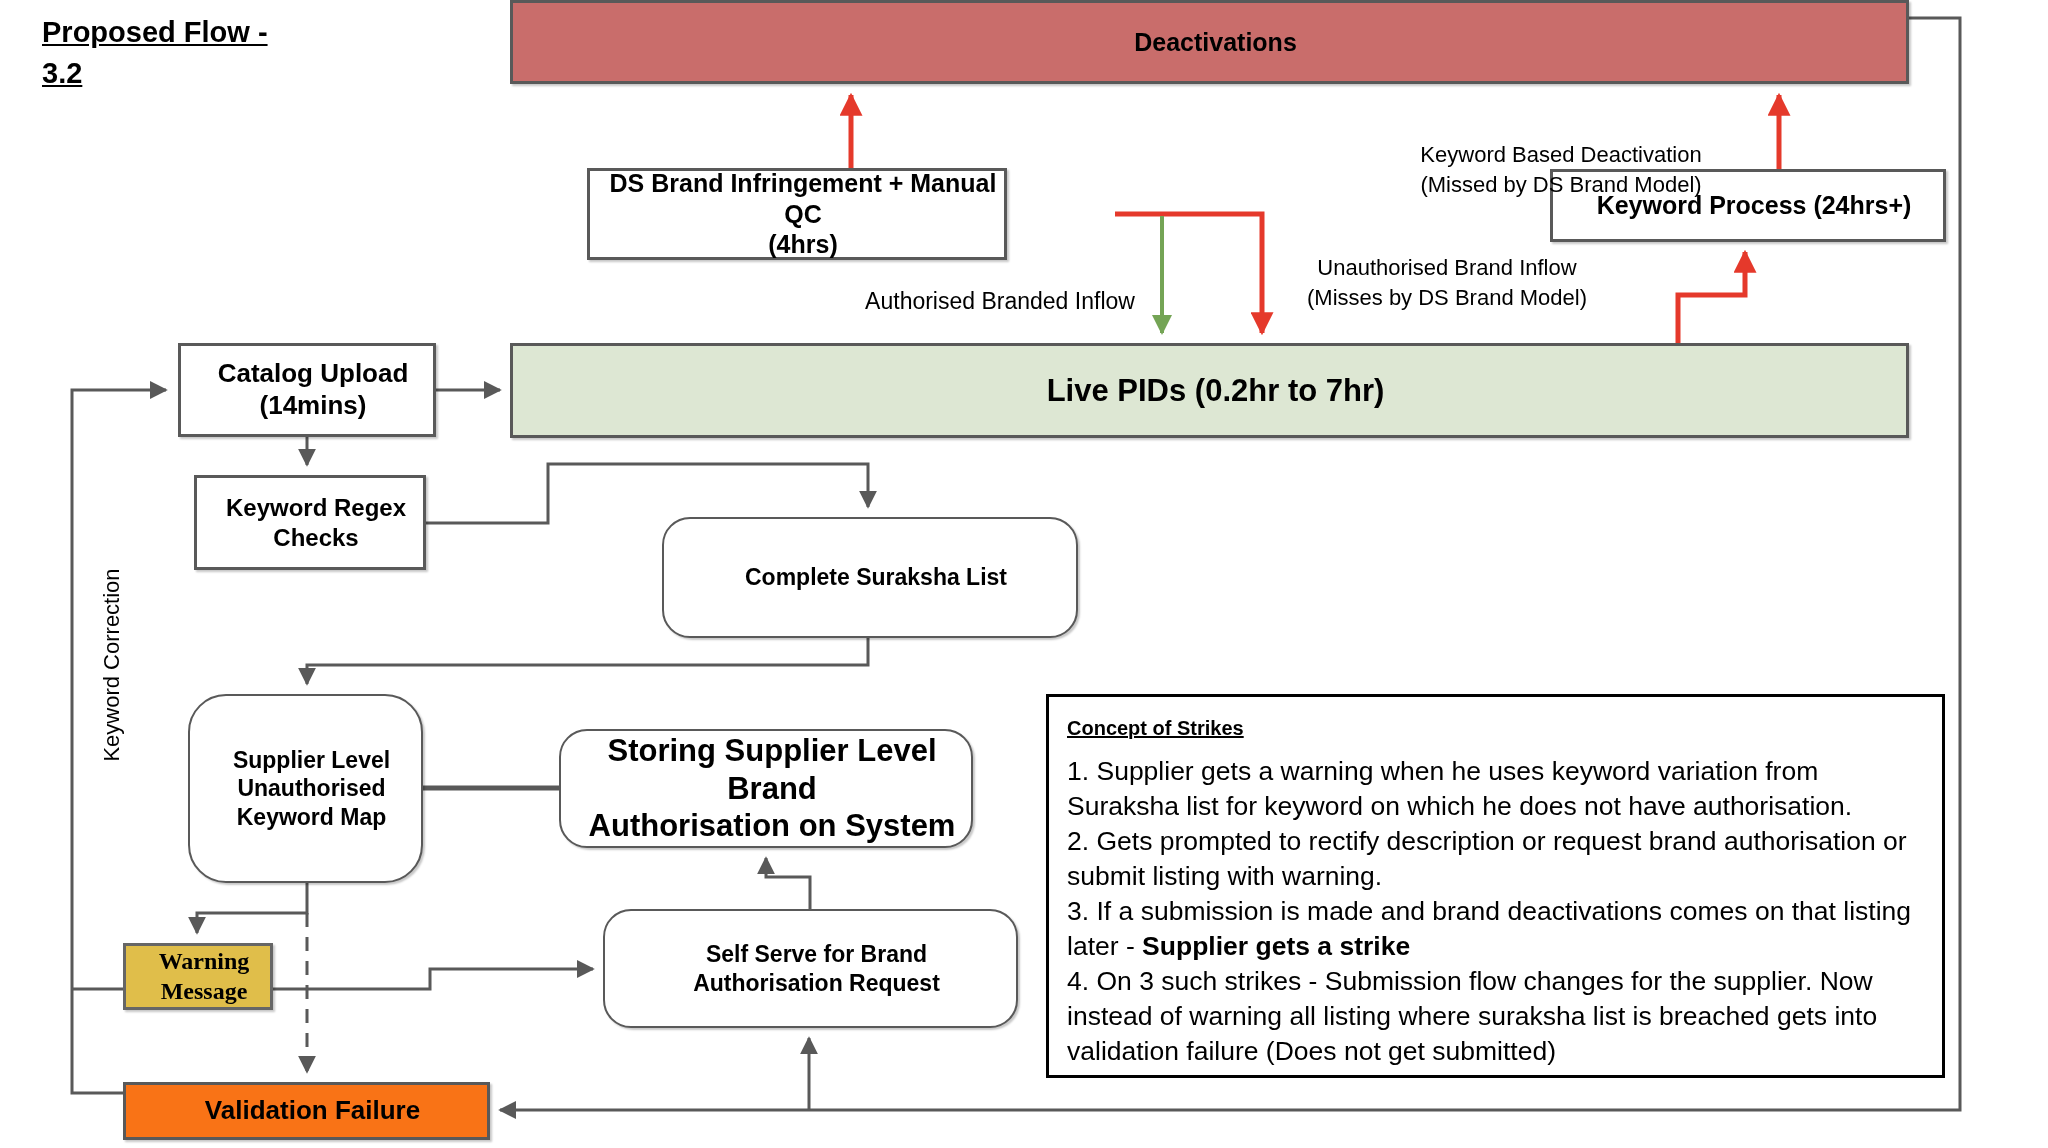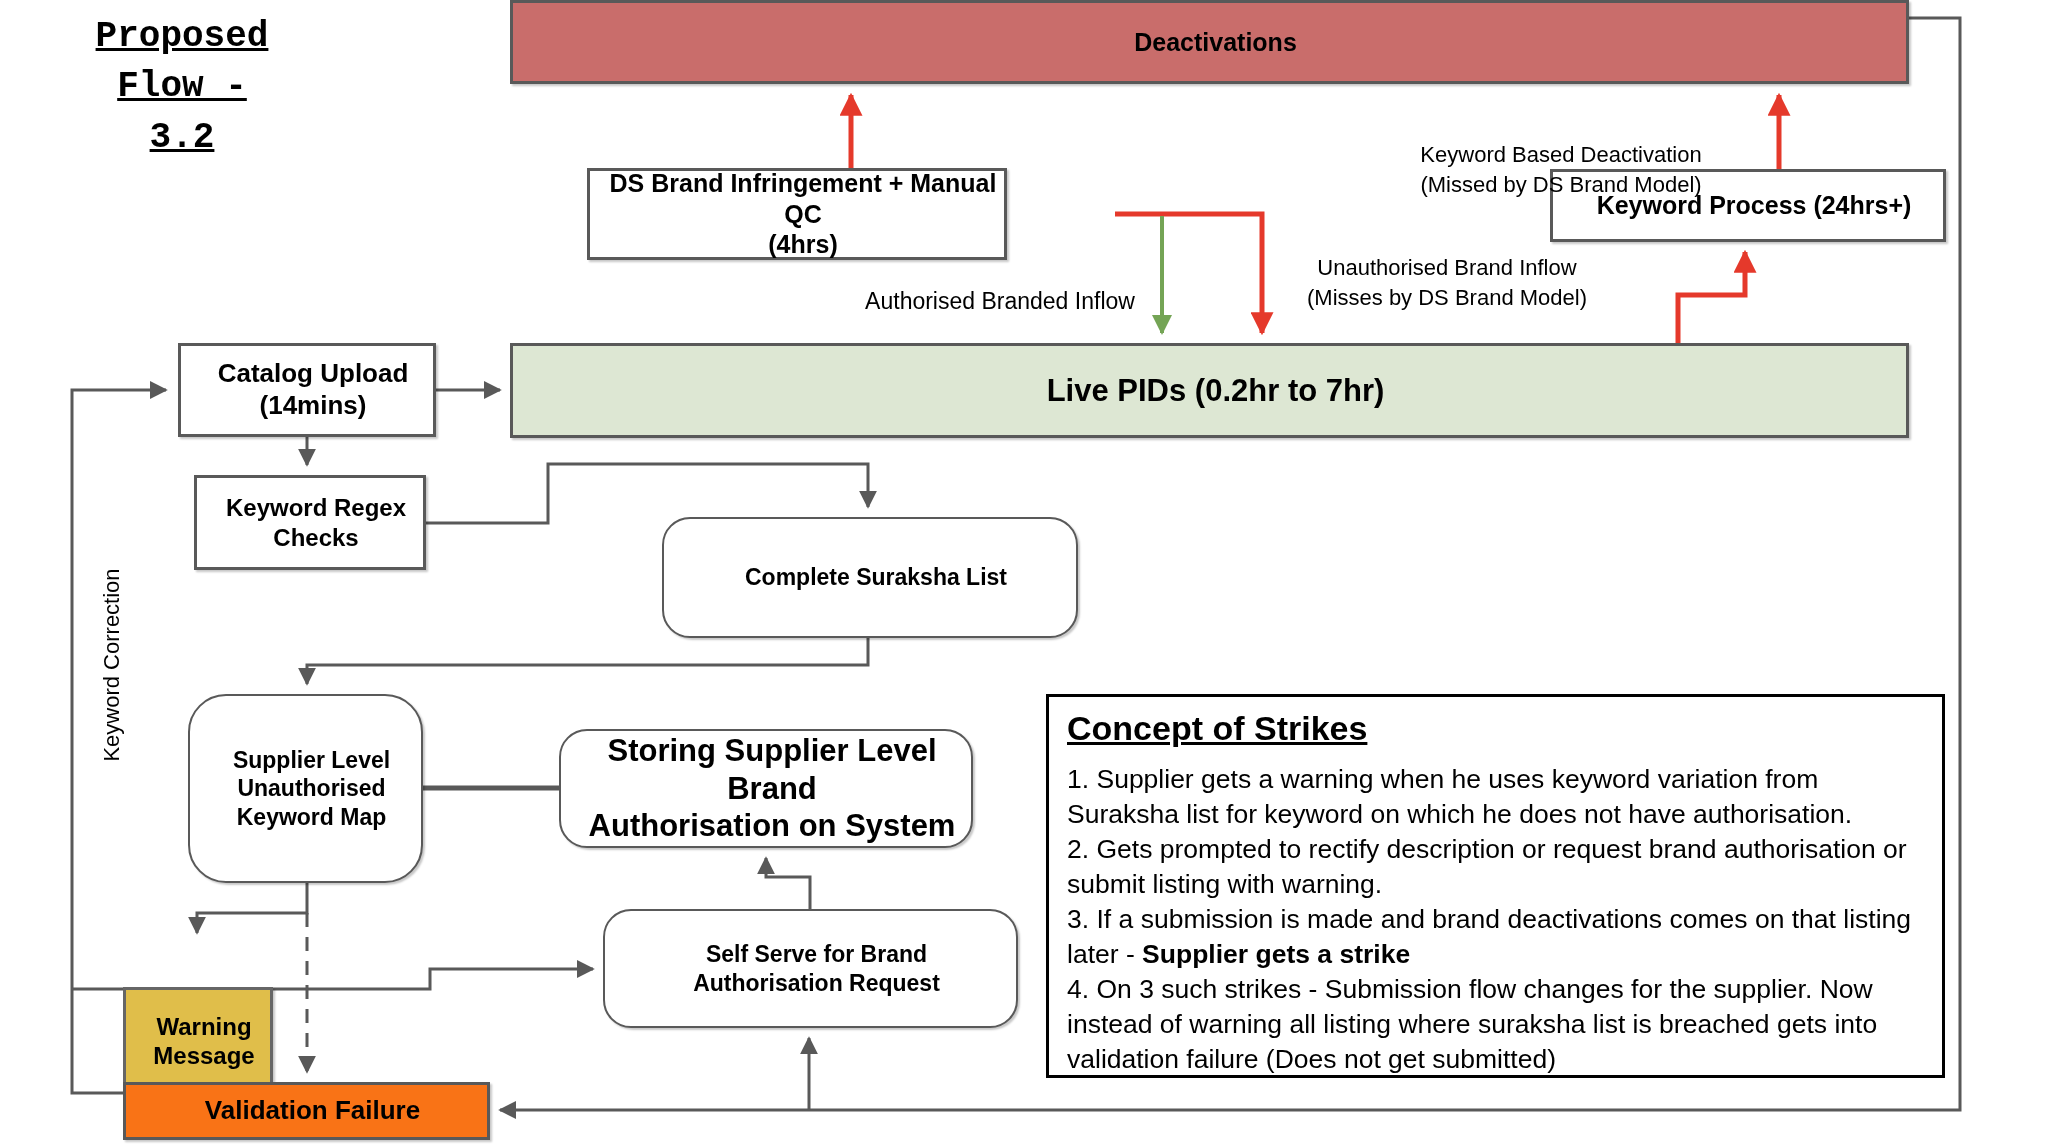--- a/index.html
+++ b/index.html
@@ -17,36 +17,35 @@
   .rounded{border-radius:28px;border-width:2.5px;}
   .bar{background:#C96D6B;}
   .greenbar{background:#DDE7D3;}
   .yellow{background:#E0BE4A;border-color:#666;}
   .red{background:#f97316;}
   .label{
     position:absolute;text-align:center;font-weight:normal;font-size:22px;
     line-height:1.38;white-space:pre-line;
   }
   .page-title{
-    position:absolute;left:42px;top:12px;width:280px;text-align:center;
-    font-size:36px;font-weight:bold;text-decoration:underline;line-height:1.4;
+    position:absolute;left:42px;top:12px;width:280px;
+    font-size:29px;font-weight:bold;text-decoration:underline;line-height:1.4;
     white-space:pre-line;
-    font-family:Liberation Mono, monospace;
   }
   .vlabel{
     position:absolute;left:-8px;top:652px;width:240px;height:26px;
     text-align:center;font-size:22px;transform:rotate(-90deg);
     font-weight:normal;white-space:nowrap;
   }
   .strikes{
     position:absolute;left:1046px;top:694px;width:899px;height:384px;
     background:#fff;border:3px solid #000;box-sizing:border-box;
     padding:14px 18px;text-align:left;font-size:26.5px;line-height:35px;
   }
-  .strikes h3{margin:0 0 16px 0;font-size:34px;text-decoration:underline;}
+  .strikes h3{margin:0 0 8px 0;font-size:20px;text-decoration:underline;}
   .strikes p{margin:0;}
   svg.wires{position:absolute;left:0;top:0;z-index:1;}
   .node,.label,.page-title,.vlabel,.strikes{z-index:2;}
 </style>
 </head>
 <body>
 
 <div class="canvas">
 
   <svg class="wires" width="2048" height="1148" viewBox="0 0 2048 1148">
@@ -113,21 +112,21 @@
   <div class="node rounded" style="left:188px;top:694px;width:235px;height:189px;font-size:23px;border-radius:38px;">Supplier Level
 Unauthorised
 Keyword Map</div>
 
   <div class="node rounded" style="left:559px;top:729px;width:414px;height:119px;font-size:31px;">Storing Supplier Level Brand
 Authorisation  on System</div>
 
   <div class="node rounded" style="left:603px;top:909px;width:415px;height:119px;font-size:23px;">Self Serve for Brand
 Authorisation Request</div>
 
-  <div class="node yellow" style="left:123px;top:987px;width:150px;height:108px;font-size:24px;">Warning
+  <div class="node yellow" style="left:123px;top:943px;width:150px;height:67px;font-size:24px;font-family:Liberation Serif, serif;">Warning
 Message</div>
 
   <div class="node red" style="left:123px;top:1082px;width:367px;height:58px;font-size:26px;">Validation Failure</div>
 
   <div class="label" style="left:1361px;top:98px;width:400px;margin-top:42px;">Keyword Based Deactivation
 (Missed by DS Brand Model)</div>
 
   <div class="label" style="left:1247px;top:253px;width:400px;">Unauthorised Brand Inflow
 (Misses by DS Brand Model)</div>
 

